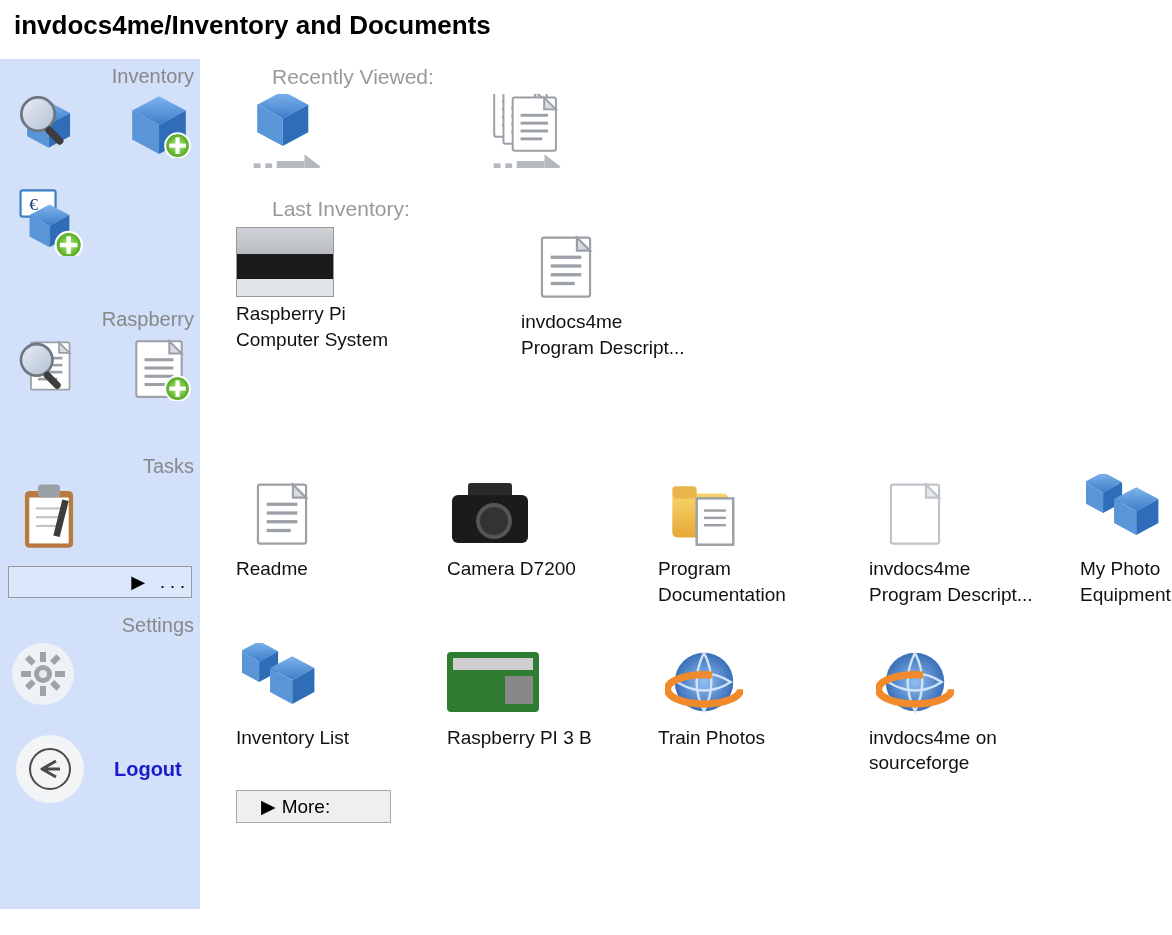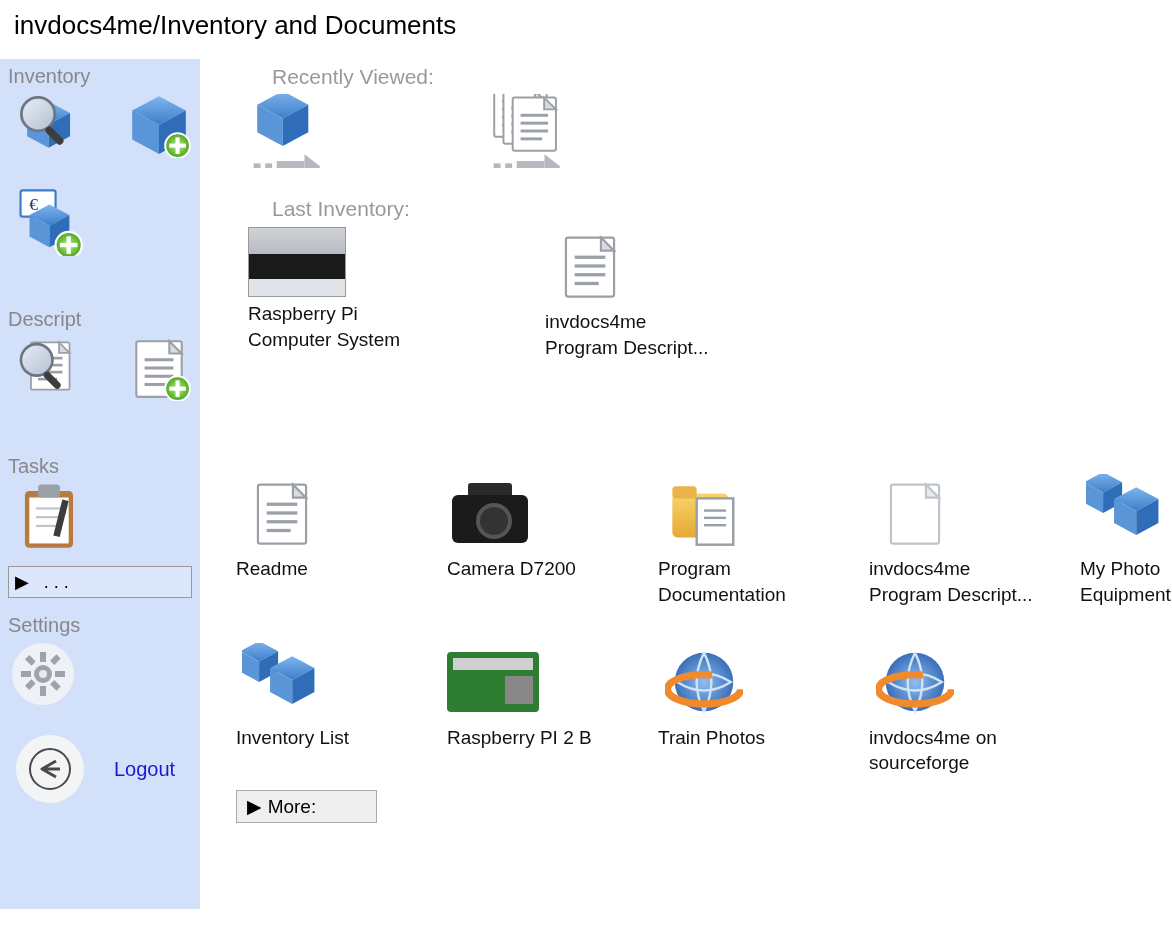--- a/index.html
+++ b/index.html
@@ -5,30 +5,31 @@
   * { box-sizing: border-box; margin: 0; padding: 0; }
   body {
     font-family: Verdana, Geneva, sans-serif;
     background: #fff;
     width: 1172px;
     height: 935px;
     overflow: hidden;
   }
   .page-title {
     font-size: 26px;
-    font-weight: normal;
+    font-weight: bold;
     color: #000;
     padding: 10px 0 18px 14px;
   }
   .layout { display: flex; }
   .sidebar {
     width: 250px;
     background: #d2e0fa;
     padding: 4px 6px 4px 6px;
     min-height: 850px;
+    text-align: right;
   }
   .sb-section-title {
     color: #888;
     font-size: 20px;
     padding: 2px 0 0 2px;
   }
   .sb-row {
     display: flex;
     gap: 40px;
     padding: 2px 0 24px 8px;
@@ -55,50 +56,50 @@
     margin: 6px 0 30px 6px; cursor:pointer;
   }
   .back-btn {
     width: 68px; height: 68px; border-radius: 50%;
     background: #f3f4f6;
     display:flex; align-items:center; justify-content:center;
     margin-left: 10px; cursor:pointer;
   }
   .logout-row { display:flex; align-items:center; gap: 30px; }
   .logout-link {
-    color: #1a1acf; font-weight: normal; font-size: 20px; cursor:pointer;
+    color: #1a1acf; font-weight: bold; font-size: 20px; cursor:pointer;
   }
 
   .main { flex: 1; padding: 6px 10px 10px 36px; }
   .main-heading {
     color: #999; font-size: 21px; padding-bottom: 6px; margin-left: 36px;
   }
   .main-heading.underline { text-decoration: underline; }
   .row { display:flex; gap: 110px; padding-bottom: 30px; }
   .row.small-gap { gap: 80px; }
   .item { width: 160px; cursor:pointer; }
-  .item-wide { width: 175px; margin-left: 12px; }
+  .item-wide { width: 175px; }
   .thumb { width: 100px; height: 72px; display:flex; align-items:center; justify-content:center; }
   .thumb.big { width: 90px; height: 78px; }
   .label { font-size: 19px; color:#111; padding-top: 4px; line-height:1.35; }
   .grid {
     display:grid;
     grid-template-columns: repeat(5, 176px);
     row-gap: 14px;
     column-gap: 0px;
     padding-bottom: 14px;
     gap: 35px;
   }
   .grid .cell { width: 168px; cursor:pointer; }
   .grid .thumb2 { width:92px; height:78px; display:flex; align-items:center; justify-content:center; }
   .more-btn {
     display:inline-block;
     border: 1px solid #aaa;
     background: #efefef;
-    padding: 4px 60px 4px 10px;
+    padding: 4px 60px 4px 24px;
     font-size: 19px;
     cursor:pointer;
   }
   .more-btn .tri { margin-right:6px; }
   .spacer-lg { height: 84px; }
   
   .photo-thumb {
     width: 98px; height: 70px;
     background: linear-gradient(180deg,#cfd2d6 0%,#b8bcc2 38%,#1a1a1a 38%,#1a1a1a 75%,#e0e3e8 75%);
     border:1px solid #999;
@@ -267,21 +268,21 @@
     </div>
     <div class="sb-row tight">
       <div class="sb-icon-btn">
         <svg width="70" height="70" viewBox="0 0 64 64">
           <use href="#i-eurocube"></use>
             <use href="#i-plus" transform="translate(38,42)"></use>
         </svg>
       </div>
     </div>
 
-    <div class="sb-section-title">Descript</div>
+    <div class="sb-section-title">Raspberry</div>
     <div class="sb-row tight">
       <div class="sb-icon-btn">
         <svg width="66" height="66" viewBox="0 0 64 64">
           <use href="#i-doc" transform="translate(6,2) scale(0.85)"></use>
             <use href="#i-search" transform="translate(-2,2) scale(0.85)"></use>
         </svg>
       </div>
       <div class="sb-icon-btn">
         <svg width="66" height="66" viewBox="0 0 64 64">
           <use href="#i-doc"></use>
@@ -409,21 +410,21 @@
             <svg width="80" height="78" viewBox="0 0 64 64">
               <use href="#i-cubes"></use>
             </svg>
           </div>
         <div class="label">Inventory List</div>
       </div>
       <div class="cell">
         <div class="thumb2">
             <div class="board-thumb"></div>
           </div>
-        <div class="label">Raspberry PI 2 B</div>
+        <div class="label">Raspberry PI 3 B</div>
       </div>
       <div class="cell">
         <div class="thumb2">
             <svg width="78" height="78" viewBox="0 0 64 64">
               <use href="#i-globe"></use>
             </svg>
           </div>
         <div class="label">Train Photos</div>
       </div>
       <div class="cell">

